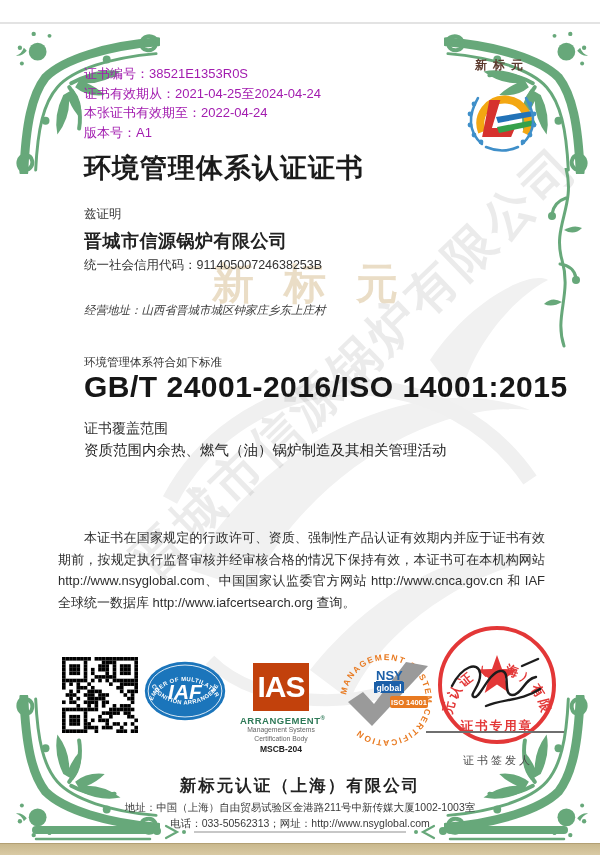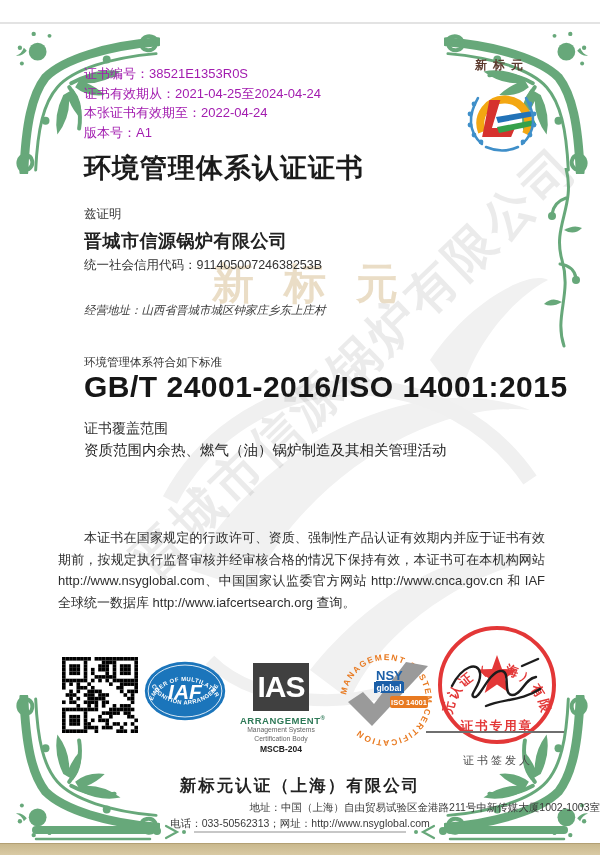--- a/index.html
+++ b/index.html
@@ -27,33 +27,33 @@
   .addr1{left:84px;top:286px;font-size:11.5px;color:#3a3a3a;}
   .addr2{left:84px;top:303px;font-size:11.5px;color:#3a3a3a;font-style:italic;}
   .std-intro{left:84px;top:355px;font-size:11.5px;color:#333;}
   .std-code{left:84px;top:370px;font-size:30px;font-weight:700;letter-spacing:.5px;color:#161616;}
   .scope-label{left:84px;top:420px;font-size:14px;color:#333;}
   .scope-text{left:84px;top:441px;font-size:14.5px;color:#262626;}
   .notice{left:58px;top:527px;width:487px;font-size:13px;line-height:21.5px;
           text-align:justify;text-indent:2em;color:#2d2d2d;}
   
   .ias-block{left:240px;top:663px;width:82px;text-align:center;}
-  .ias-sq{width:56px;height:48px;margin:0 auto;background:#404040;display:flex;
+  .ias-sq{width:56px;height:48px;margin:0 auto;background:#c2410c;display:flex;
           align-items:center;justify-content:center;color:#fff;font-size:30px;font-weight:700;
           letter-spacing:-1px;}
   .ias-acc{margin-top:4px;color:#2f7a58;font-size:9.5px;font-weight:700;letter-spacing:.5px;}
   .ias-sub{color:#666;font-size:6.8px;line-height:8.5px;}
   .ias-code{color:#222;font-size:8.5px;font-weight:700;margin-top:1px;}
   .sig-line{left:426px;top:731px;width:138px;height:2px;background:#6f6f6f;z-index:6;}
   .signer{left:438px;top:753px;width:120px;text-align:center;font-size:11px;
           letter-spacing:3px;color:#4a4a4a;}
   
   .f-company{left:0;top:775px;width:600px;text-align:center;font-size:16.5px;
              font-weight:600;letter-spacing:2px;color:#222;}
-  .f-addr{left:0;top:801px;width:600px;text-align:right;font-size:10.5px;color:#3a3a3a;}
+  .f-addr{left:0;top:801px;width:600px;text-align:center;font-size:10.5px;color:#3a3a3a;}
   .f-phone{left:0;top:817px;width:600px;text-align:center;font-size:10.5px;color:#3a3a3a;}
   .z1{z-index:1}.z2{z-index:2}.z3{z-index:3}.z5{z-index:5}
 </style>
 </head>
 <body>
 
 <div id="page">
 
   <svg class="abs z1" style="left:130px;top:240px" width="420" height="470" viewBox="0 0 420 470">
     <g fill="#f1f1f1">

